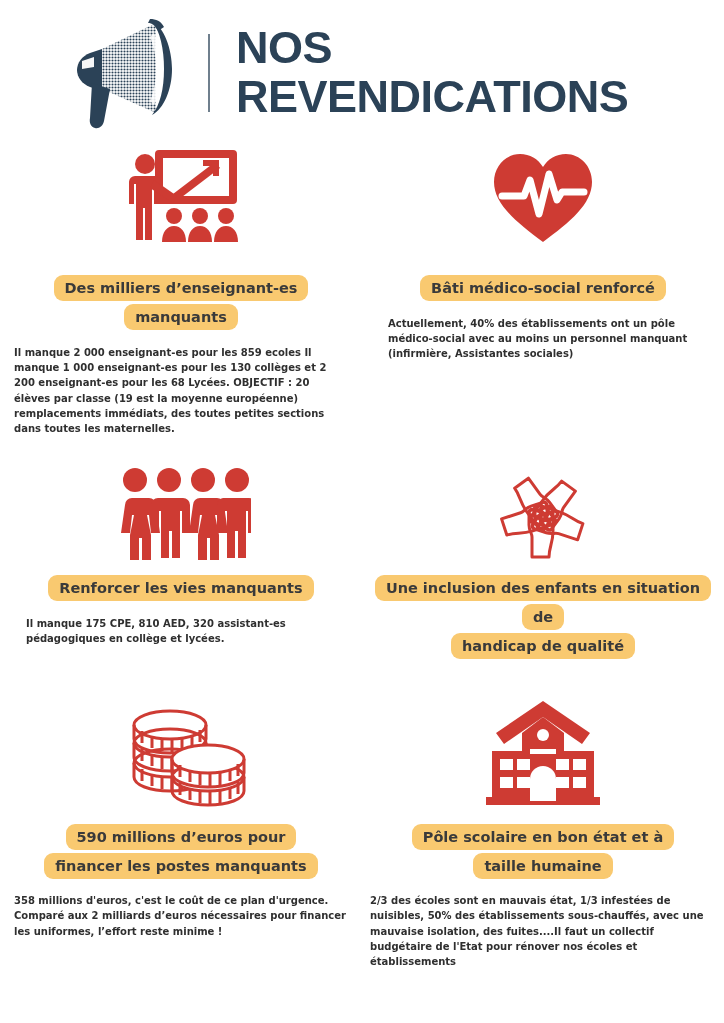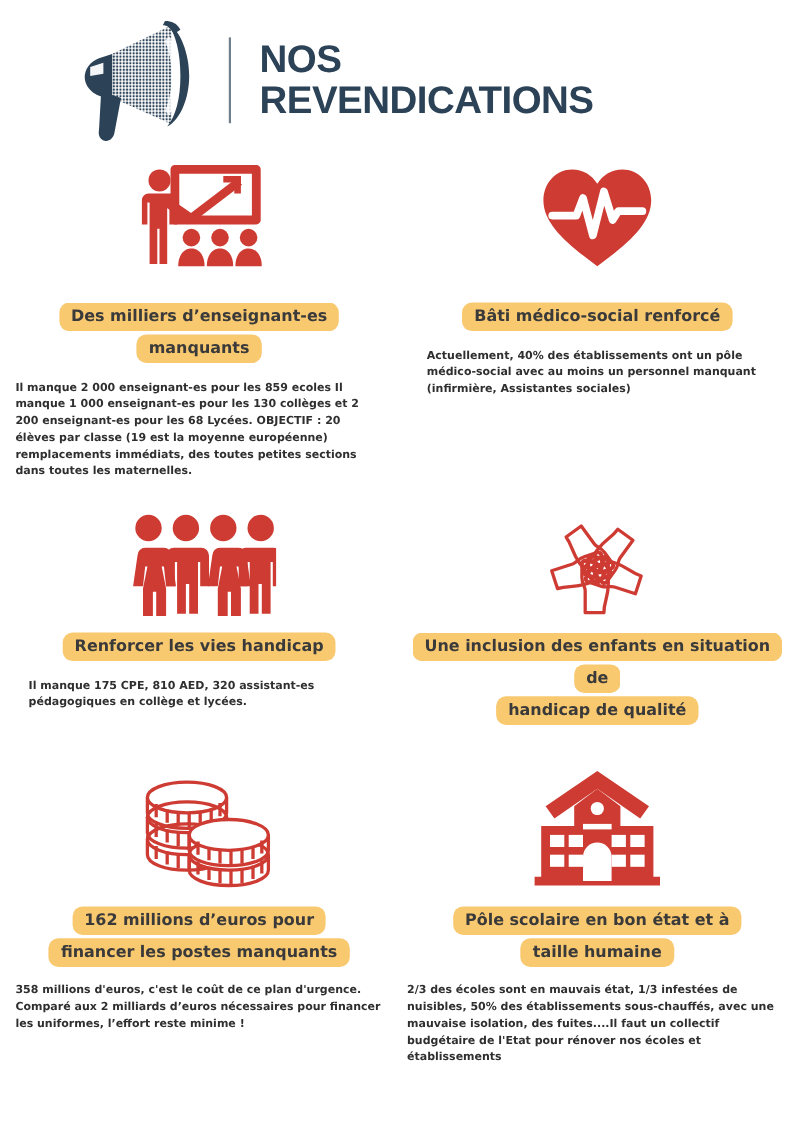--- a/index.html
+++ b/index.html
@@ -43,21 +43,21 @@
     width: 2px;
     height: 78px;
     background: #6f7f8d;
     margin-right: 26px;
     flex: 0 0 auto;
   }
   .header-title {
     color: #2b4257;
     font-family: "Liberation Sans", sans-serif;
     font-weight: bold;
-    font-size: 35px;
+    font-size: 45px;
     line-height: 1.08;
     letter-spacing: -0.5px;
   }
   .header-title .line2 { display: block; }
 
   
   .grid {
     position: absolute;
     left: 0;
     top: 136px;
@@ -230,21 +230,21 @@
 
               <circle cx="92" cy="14" r="12"></circle>
               <path d="M78 32 h28 a7 7 0 0 1 7 7 l4 28 h-9 l-2 -18 h-2 l4 20 v25 h-9 v-22 h-3 v22 h-9 v-25 l4 -20 h-2 l-2 18 h-9 l4 -28 a7 7 0 0 1 7 -7 z"></path>
 
               <circle cx="126" cy="14" r="12"></circle>
               <path d="M112 32 h26 a7 7 0 0 1 7 7 v28 h-8 v-22 h-2 v47 h-8 v-27 h-3 v27 h-8 v-47 h-2 v22 h-8 v-28 a7 7 0 0 1 6 -7 z"></path>
             </g>
           </svg>
         </div>
         <div class="badge-wrap">
-          <p class="badge-line"><span>Renforcer les  vies handicap</span></p>
+          <p class="badge-line"><span>Renforcer les  vies manquants</span></p>
         </div>
         <p class="body-text">Il manque 175 CPE, 810 AED, 320 assistant-es pédagogiques en collège et lycées.</p>
       </div>
 
       <div class="cell cell-wide">
         <div class="icon-wrap">
           <svg viewBox="0 0 110 105" width="110" height="105" xmlns="http://www.w3.org/2000/svg">
             <g fill="none" stroke="#ce3b33" stroke-width="3" stroke-linejoin="round" stroke-linecap="round">
 
               <g transform="translate(55,60)">
@@ -300,21 +300,21 @@
               <ellipse cx="92" cy="76" rx="36" ry="14" fill="#ffffff"></ellipse>
 
               <path d="M56 58 v14 c0 8 16 14 36 14 c20 0 36 -6 36 -14 v-14"></path>
               <ellipse cx="92" cy="58" rx="36" ry="14" fill="#ffffff"></ellipse>
               <path d="M64 82 v12 M74 87 v12 M84 89 v13 M94 90 v13 M104 89 v13 M114 86 v12 M122 81 v12"></path>
               <path d="M64 64 v12 M74 69 v12 M84 71 v13 M94 72 v13 M104 71 v13 M114 68 v12 M122 63 v12"></path>
             </g>
           </svg>
         </div>
         <div class="badge-wrap">
-          <p class="badge-line"><span>162 millions d’euros pour</span></p>
+          <p class="badge-line"><span>590 millions d’euros pour</span></p>
           <p class="badge-line"><span>financer les postes manquants</span></p>
         </div>
         <p class="body-text">358 millions d'euros, c'est le coût de ce plan d'urgence. Comparé aux 2 milliards d’euros nécessaires pour financer les uniformes, l’effort reste minime !</p>
       </div>
 
       <div class="cell cell-wide">
         <div class="icon-wrap">
           <svg viewBox="0 0 130 112" width="130" height="112" xmlns="http://www.w3.org/2000/svg">
             <g fill="#ce3b33">
 

